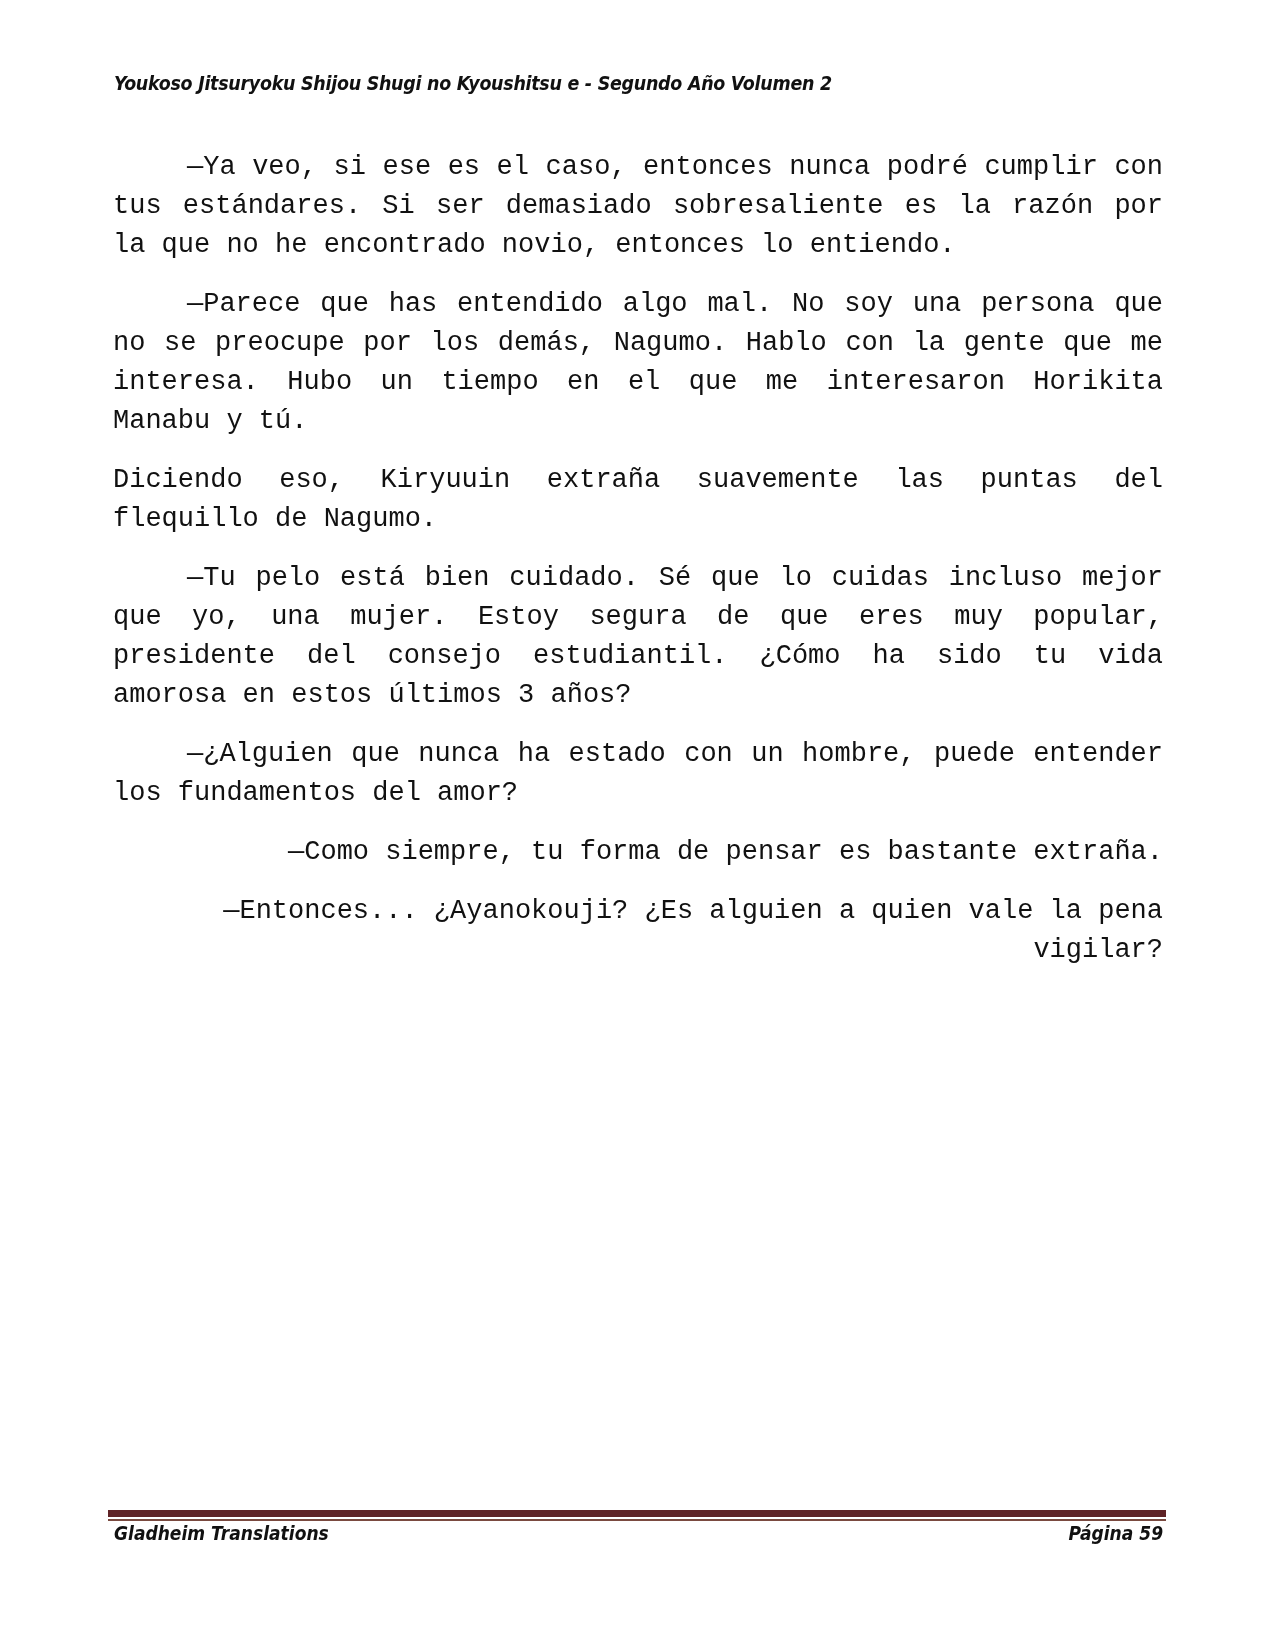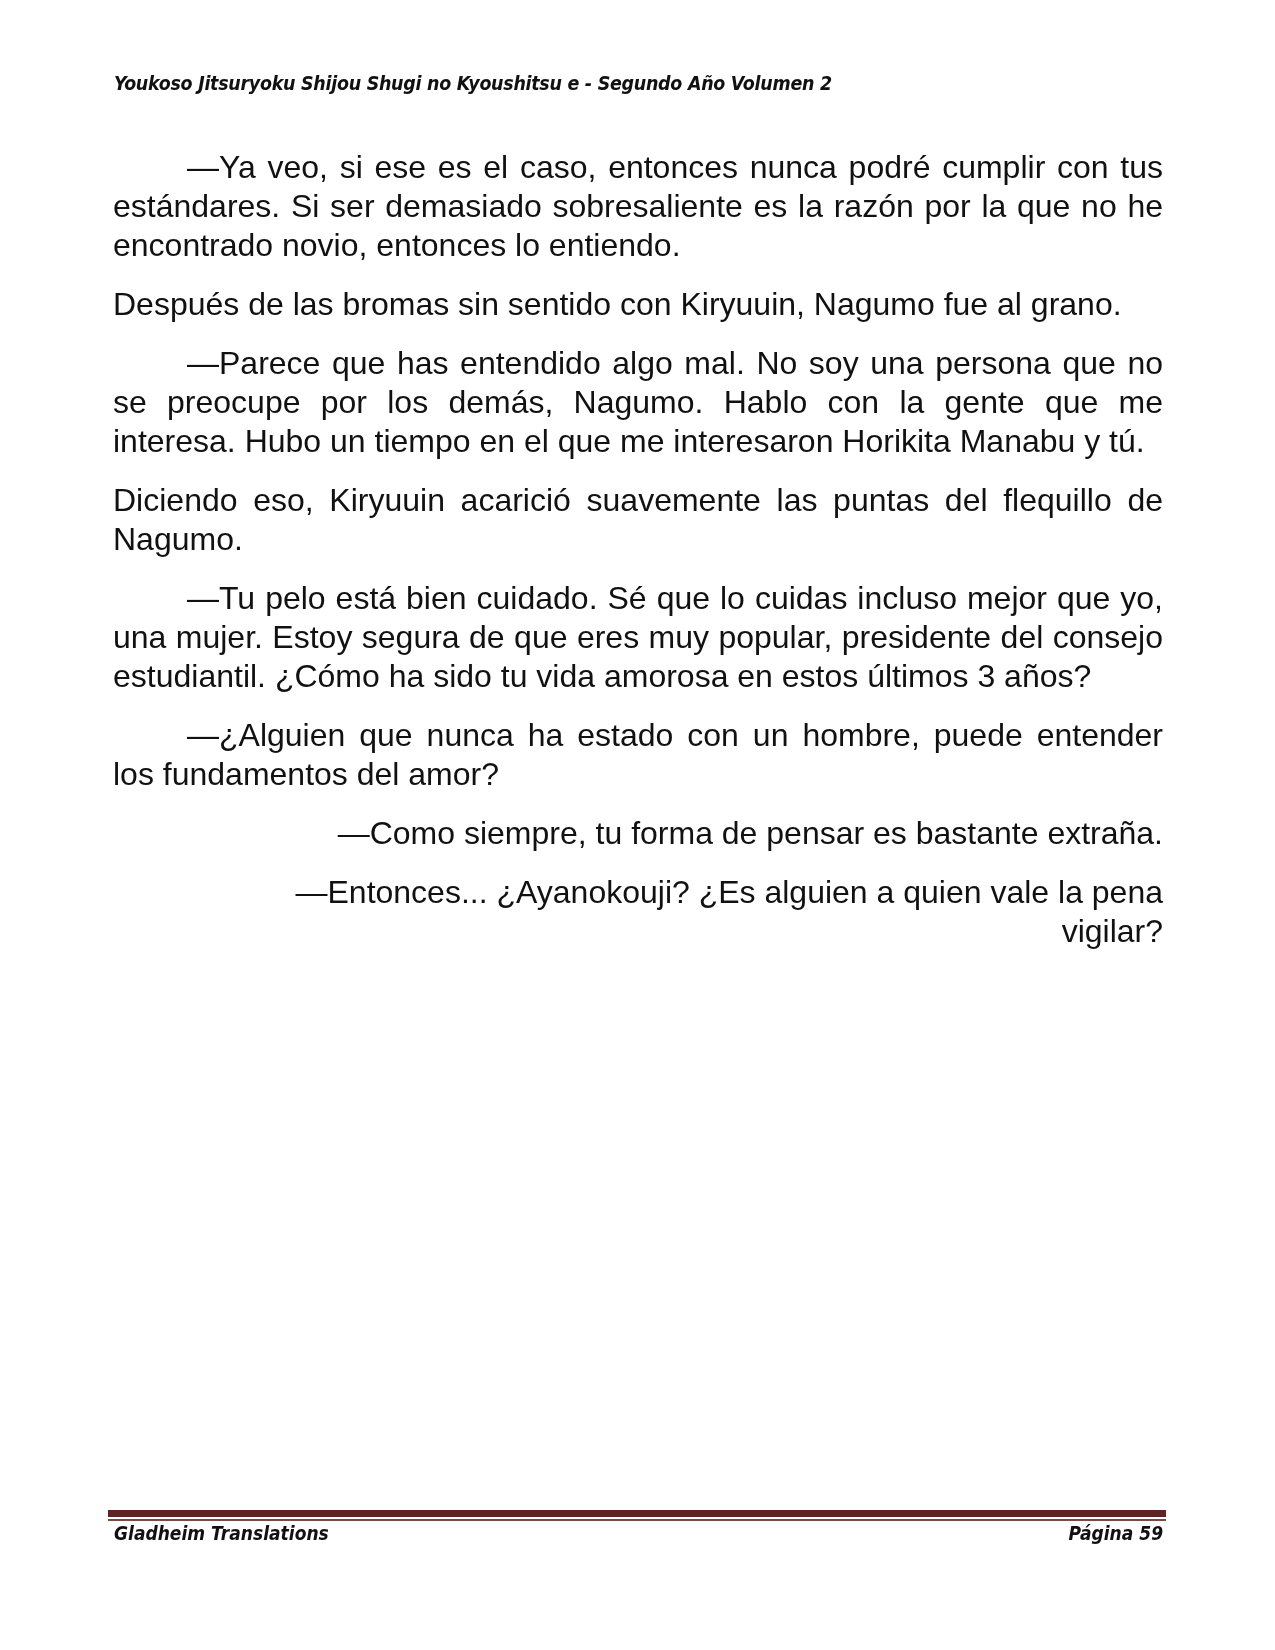--- a/index.html
+++ b/index.html
@@ -6,21 +6,21 @@
   body { width: 1275px; height: 1650px; position: relative; overflow: hidden; }
   .page { position: absolute; left: 0; top: 0; width: 1275px; height: 1650px; }
   .header {
     position: absolute; left: 114px; top: 72px; width: 1050px;
     font-family: "DejaVu Sans", sans-serif; font-style: italic; font-weight: bold;
     font-size: 19px; color: #111; letter-spacing: -0.3px;
     transform: scaleX(0.92); transform-origin: left center;
   }
   .body-text {
     position: absolute; left: 113px; top: 148px; width: 1050px;
-    font-family: Liberation Sans, sans-serif; font-size: 32px; line-height: 39px;
+    font-family: Liberation Mono, monospace; font-size: 27px; line-height: 39px;
     color: #111;
   }
   .para { margin: 0 0 20px 0; text-align: justify; }
   .para.indent { text-indent: 74px; }
   .para.last-left { text-align: right; }
   .rule {
     position: absolute; left: 108px; width: 1058px;
   }
   .rule-thick { top: 1510px; height: 7px; background: #5f2326; }
   .rule-thin { top: 1519px; height: 2px; background: #7a4a40; }
@@ -33,23 +33,22 @@
   .footer-right { right: 112px; transform: scaleX(0.9); transform-origin: right center; }
 </style>
 </head>
 <body>
 
 <div class="page">
   <div class="header">Youkoso Jitsuryoku Shijou Shugi no Kyoushitsu e - Segundo Año Volumen 2</div>
 
   <div class="body-text">
     <p class="para indent">—Ya veo, si ese es el caso, entonces nunca podré cumplir con tus estándares. Si ser demasiado sobresaliente es la razón por la que no he encontrado novio, entonces lo entiendo.</p>
-    <p class="para">Después de las bromas sin sentido con Kiryuuin, Nagumo fue al grano.</p>
     <p class="para indent">—Parece que has entendido algo mal. No soy una persona que no se preocupe por los demás, Nagumo. Hablo con la gente que me interesa. Hubo un tiempo en el que me interesaron Horikita Manabu y tú.</p>
-    <p class="para">Diciendo eso, Kiryuuin acarició suavemente las puntas del flequillo de Nagumo.</p>
+    <p class="para">Diciendo eso, Kiryuuin extraña suavemente las puntas del flequillo de Nagumo.</p>
     <p class="para indent">—Tu pelo está bien cuidado. Sé que lo cuidas incluso mejor que yo, una mujer. Estoy segura de que eres muy popular, presidente del consejo estudiantil. ¿Cómo ha sido tu vida amorosa en estos últimos 3 años?</p>
     <p class="para indent">—¿Alguien que nunca ha estado con un hombre, puede entender los fundamentos del amor?</p>
     <p class="para indent last-left">—Como siempre, tu forma de pensar es bastante extraña.</p>
     <p class="para indent last-left">—Entonces... ¿Ayanokouji? ¿Es alguien a quien vale la pena vigilar?</p>
   </div>
 
   <div class="rule rule-thick"></div>
   <div class="rule rule-thin"></div>
 
   <div class="footer-left">Gladheim Translations</div>

